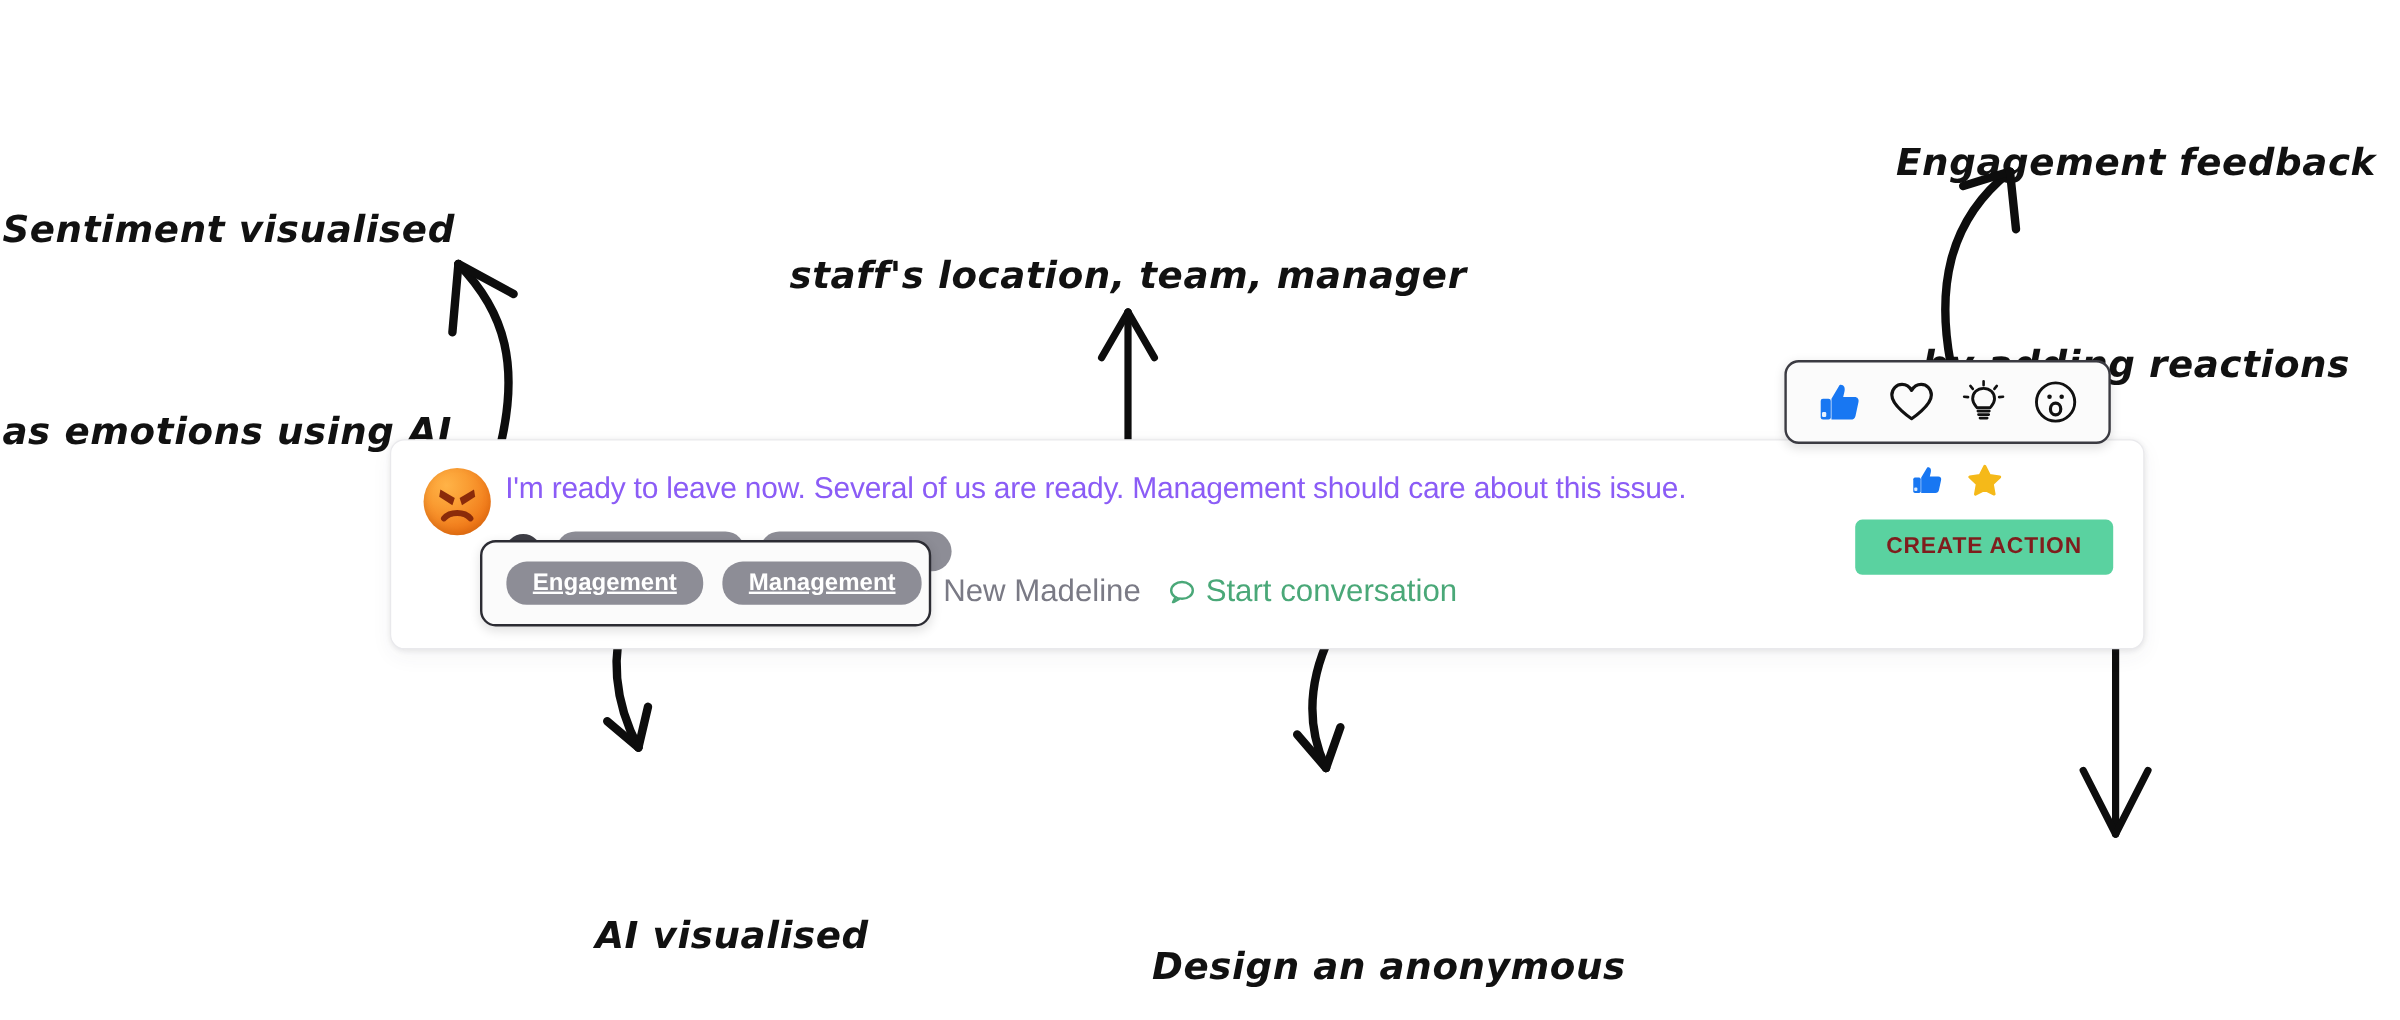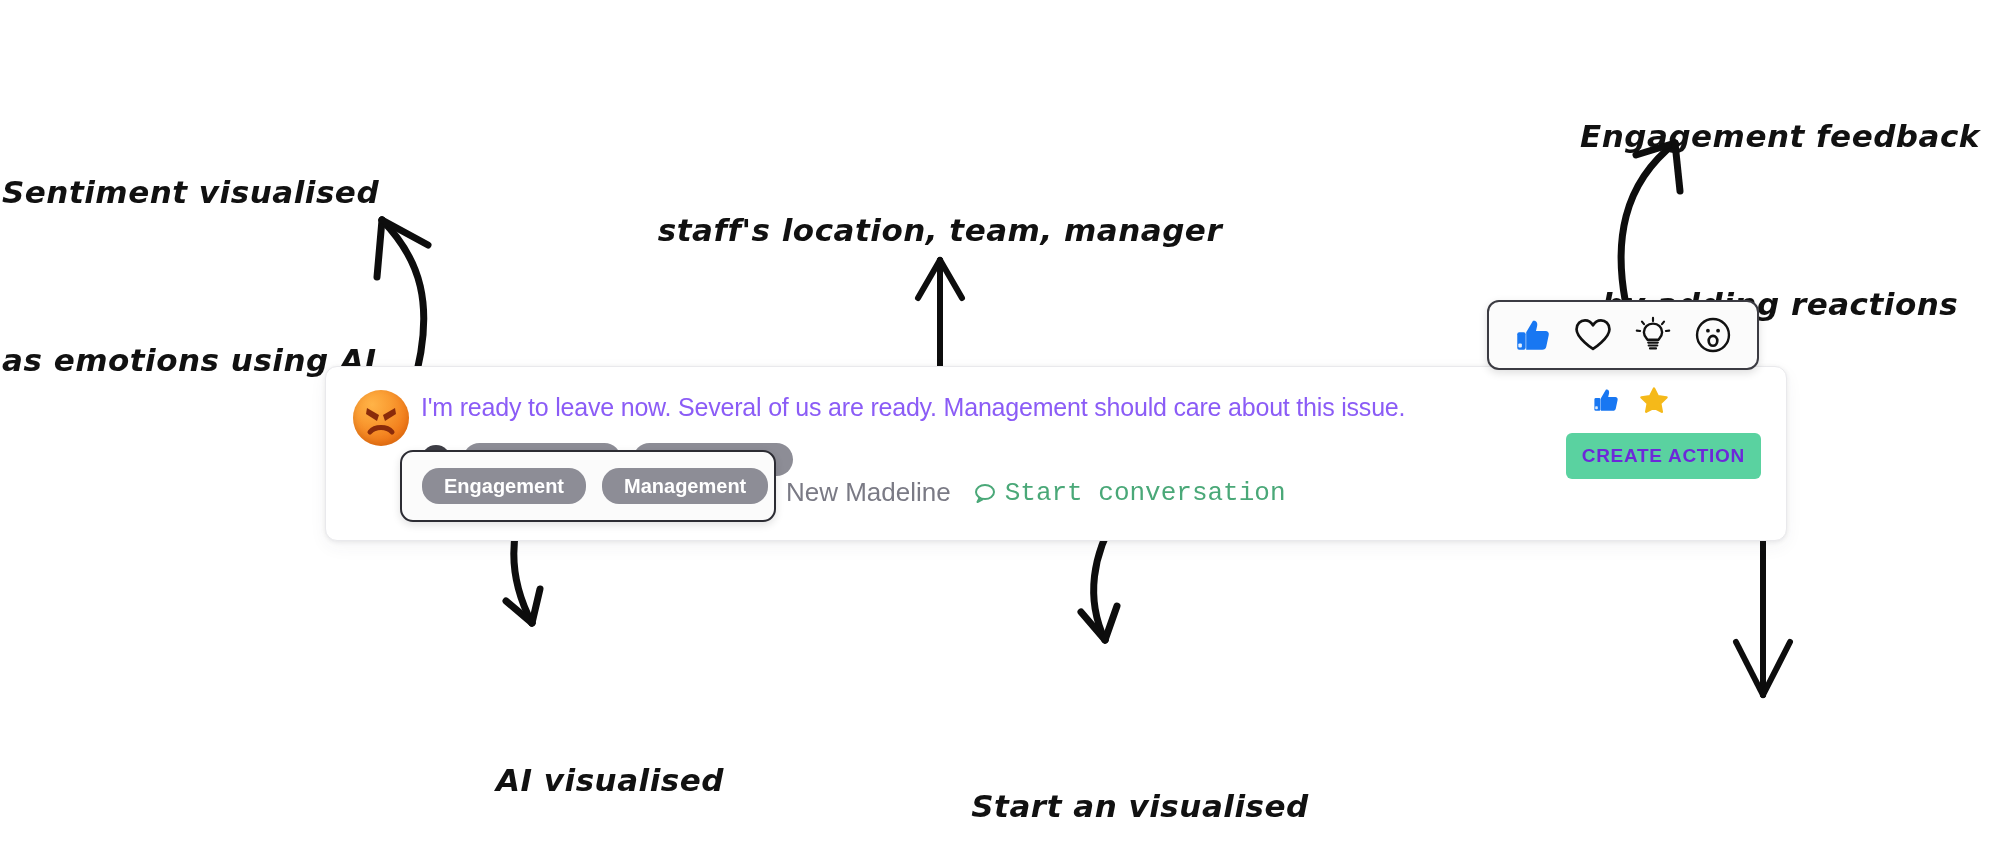--- a/index.html
+++ b/index.html
@@ -111,58 +111,59 @@
     border-radius: 17px;
     background: #8d8d96;
     color: #ffffff;
     font-size: 19px;
     font-weight: 700;
     display: flex;
     align-items: center;
     justify-content: center;
     white-space: nowrap;
     flex: none;
+    text-decoration: underline;
   }
 
   
   .meta-row {
     position: absolute;
     left: 295px;
     top: 110px;
     display: flex;
     align-items: center;
     gap: 23px;
     font-size: 26px;
     color: #7a7a85;
   }
   .meta-item { display: flex; align-items: center; gap: 9px; white-space: nowrap; }
-  .meta-item.link { color: #4aa878; font-family: Liberation Mono, monospace; }
+  .meta-item.link { color: #4aa878; }
   .meta-ico { display: flex; align-items: center; }
 
   
   .reaction-badges {
     position: absolute;
     right: 118px;
     top: 19px;
     display: flex;
     align-items: center;
     gap: 20px;
   }
 
   
   .create-action {
     position: absolute;
     right: 25px;
     top: 66px;
     height: 46px;
-    padding: 0 16px;
+    padding: 0 26px;
     border: none;
     border-radius: 6px;
     background: #5ad2a0;
-    color: #6d28d9;
+    color: #7f1d1d;
     font-family: "Liberation Sans", sans-serif;
     font-size: 19px;
     font-weight: 700;
     letter-spacing: 0.7px;
     cursor: pointer;
     display: flex;
     align-items: center;
     justify-content: center;
     white-space: nowrap;
   }
@@ -223,21 +224,21 @@
     <div>Engagement feedback</div>
     <div>by adding reactions</div>
   </div>
 
   <div class="annot" style="left:460px; top:640px; width:300px;">
     <div>AI visualised</div>
     
   </div>
 
   <div class="annot" style="left:960px; top:666px; width:360px;">
-    <div>Start an visualised</div>
+    <div>Design an anonymous</div>
     
   </div>
 
   <div class="annot" style="left:1585px; top:742px; width:420px;">
     
     
   </div>
 
   <svg class="arrow-svg" style="left:330px; top:185px;" width="130" height="220" viewBox="0 0 130 220">
     <path d="M 52 35 C 88 72, 108 118, 82 205" stroke-width="7"></path>

